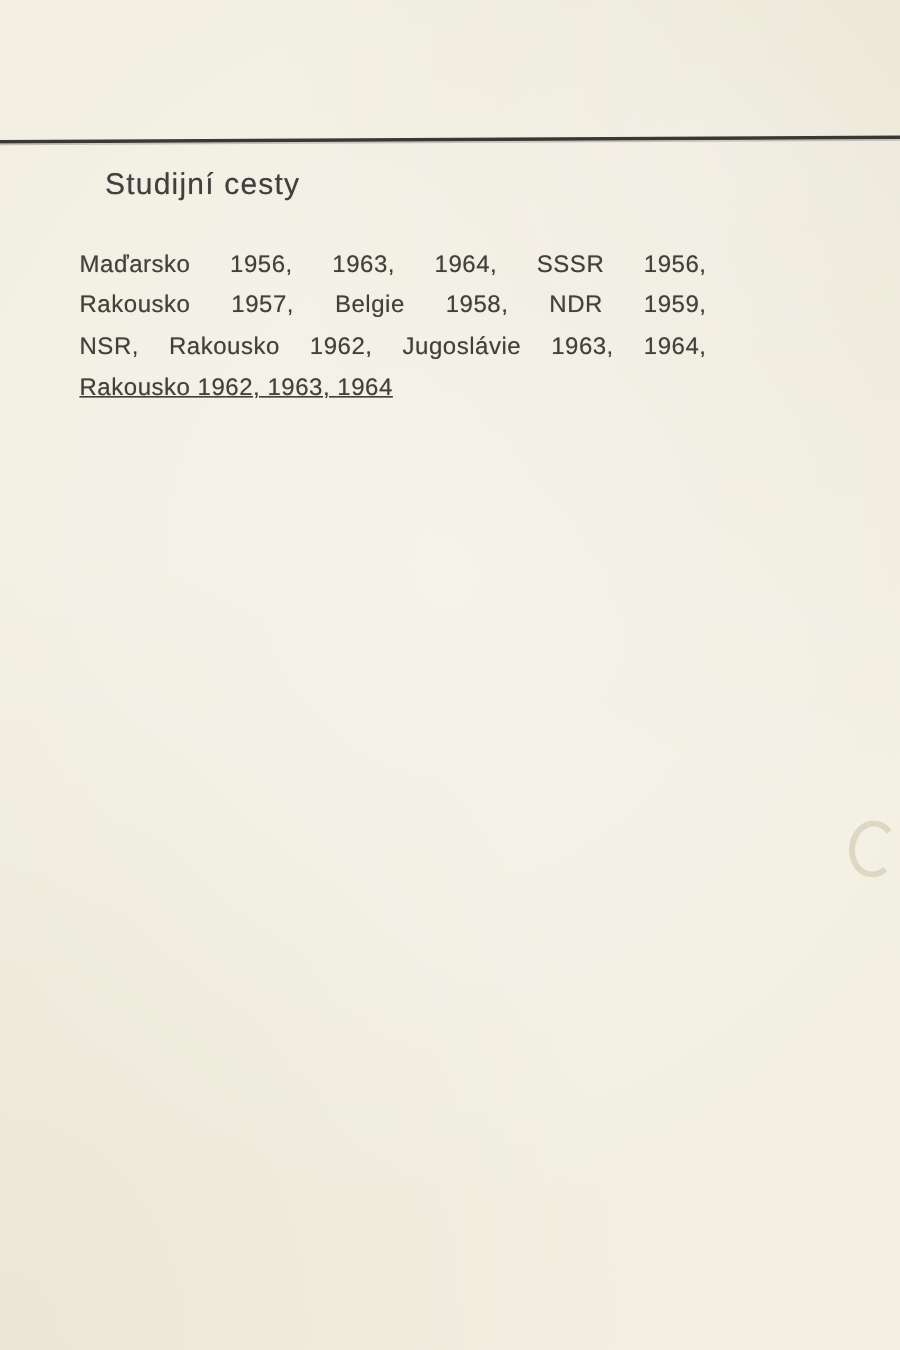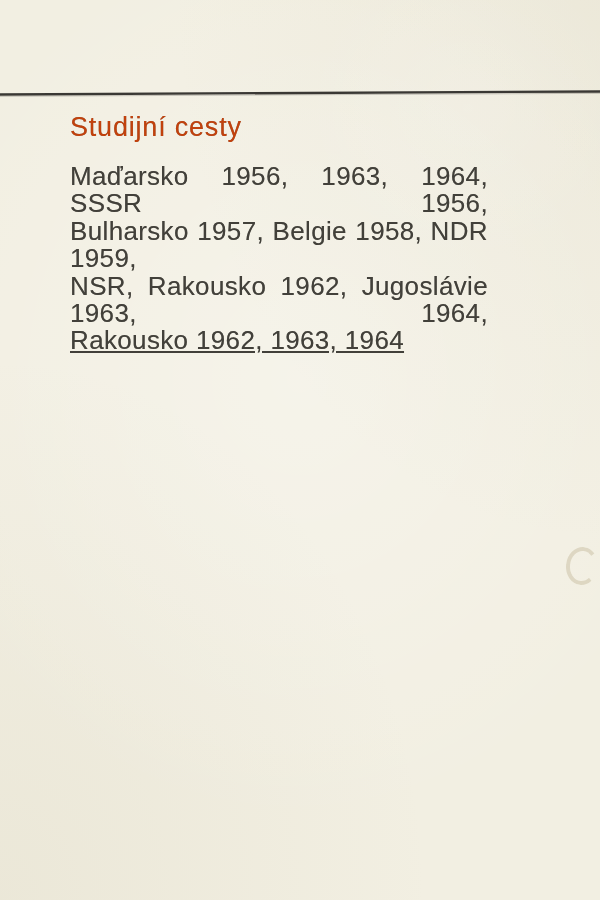--- a/index.html
+++ b/index.html
@@ -28,33 +28,33 @@
     position: absolute;
     top: 0;
     left: 0;
     display: block;
   }
   .page-title {
     position: absolute;
     left: 70px;
     top: 112px;
     margin: 0;
-    font-size: 27px;
+    font-size: 20px;
     font-weight: 400;
     letter-spacing: 0.8px;
-    color: #c2410c;
+    color: #404040;
     text-shadow: 0 0 0.5px rgba(56,55,47,0.55);
     white-space: nowrap;
   }
   .body-paragraph {
     position: absolute;
-    left: 70px;
+    left: 53px;
     top: 163px;
     width: 418px;
-    font-size: 26px;
+    font-size: 16px;
     line-height: 27.4px;
     letter-spacing: 0.35px;
     color: #42403a;
     text-shadow: 0 0 0.5px rgba(66,64,58,0.5);
   }
   .body-line {
     text-align: justify;
     text-align-last: justify;
     white-space: normal;
   }
@@ -81,18 +81,18 @@
 
 <svg class="rule-svg" width="600" height="100" viewBox="0 0 600 100" aria-hidden="true">
   <line x1="0" y1="94.5" x2="600" y2="91.5" stroke="#3a3834" stroke-width="2.3"></line>
   <line x1="0" y1="96.3" x2="600" y2="93.3" stroke="rgba(58,56,52,0.25)" stroke-width="1"></line>
 </svg>
 
 <h1 class="page-title">Studijní cesty</h1>
 
 <div class="body-paragraph">
   <div class="body-line">Maďarsko 1956, 1963, 1964, SSSR 1956,</div>
-  <div class="body-line">Bulharsko 1957, Belgie 1958, NDR 1959,</div>
+  <div class="body-line">Rakousko 1957, Belgie 1958, NDR 1959,</div>
   <div class="body-line">NSR, Rakousko 1962, Jugoslávie 1963, 1964,</div>
   <div class="body-line last-line">Rakousko 1962, 1963, 1964</div>
 </div>
 
 <div class="paper-mark-c"></div>
 
 </body></html>

